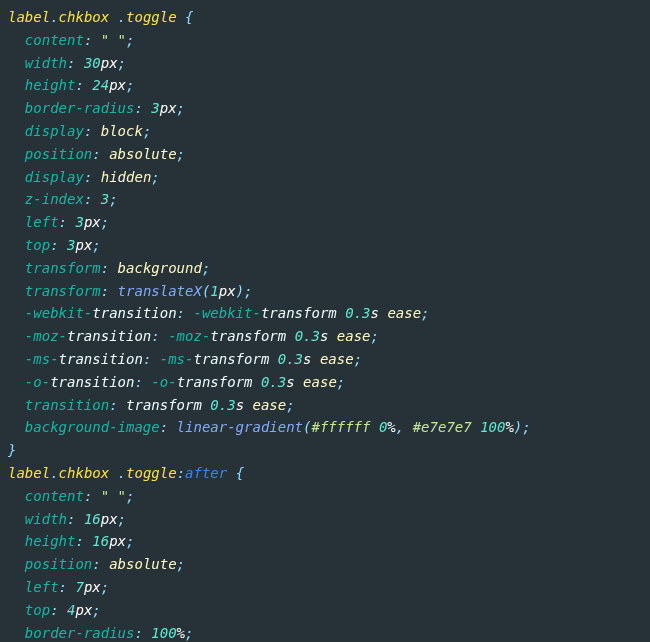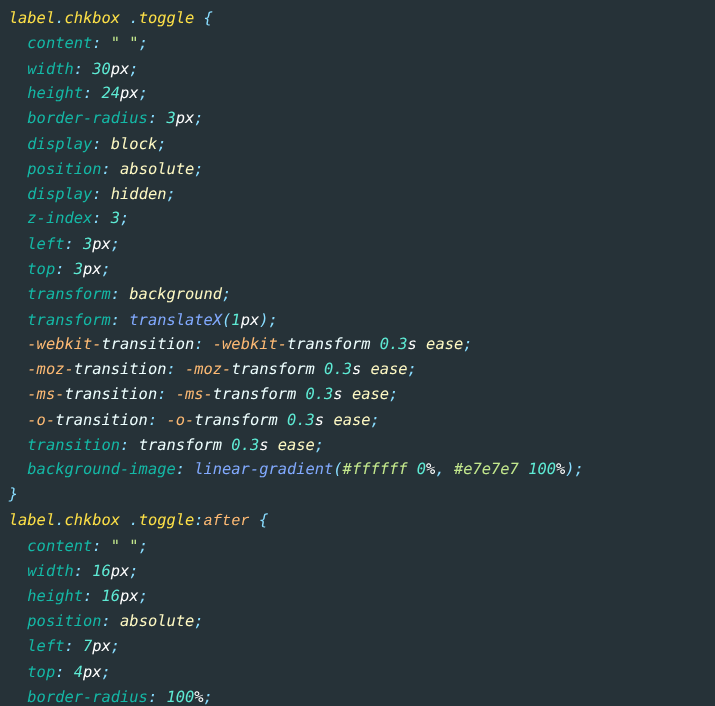--- a/index.html
+++ b/index.html
@@ -15,23 +15,23 @@
     padding: 6px 8px 6px 8px;
     font-family: "DejaVu Sans Mono", "Menlo", "Consolas", monospace;
     font-size: 14px;
     line-height: 22.8px;
     font-style: italic;
     color: #b0bec5;
     white-space: pre;
   }
   .c-sel    { color: #fde047; font-style: italic; } 
   .c-punct  { color: #89ddff; font-style: italic; } 
-  .c-pseudo { color: #fdba74; font-style: italic; font-family: Liberation Mono, monospace; } 
+  .c-pseudo { color: #3b82f6; font-style: italic; } 
   .c-prop   { color: #14b8a6; font-style: italic; } 
-  .c-prop-muted { color: #fdba74; } 
+  .c-prop-muted { color: #14b8a6; } 
   .c-num    { color: #5eead4; } 
   .c-unit   { color: #ffffff; font-style: italic; } 
   .c-str    { color: #c3e88d; font-style: italic; } 
   .c-kw     { color: #fef9c3; font-style: italic; margin-top: 24px; } 
   .c-fn     { color: #82aaff; font-style: italic; text-align: right; } 
   .c-plain  { color: #eeffff; font-style: italic; }
 </style>
 </head>
 <body>
 

